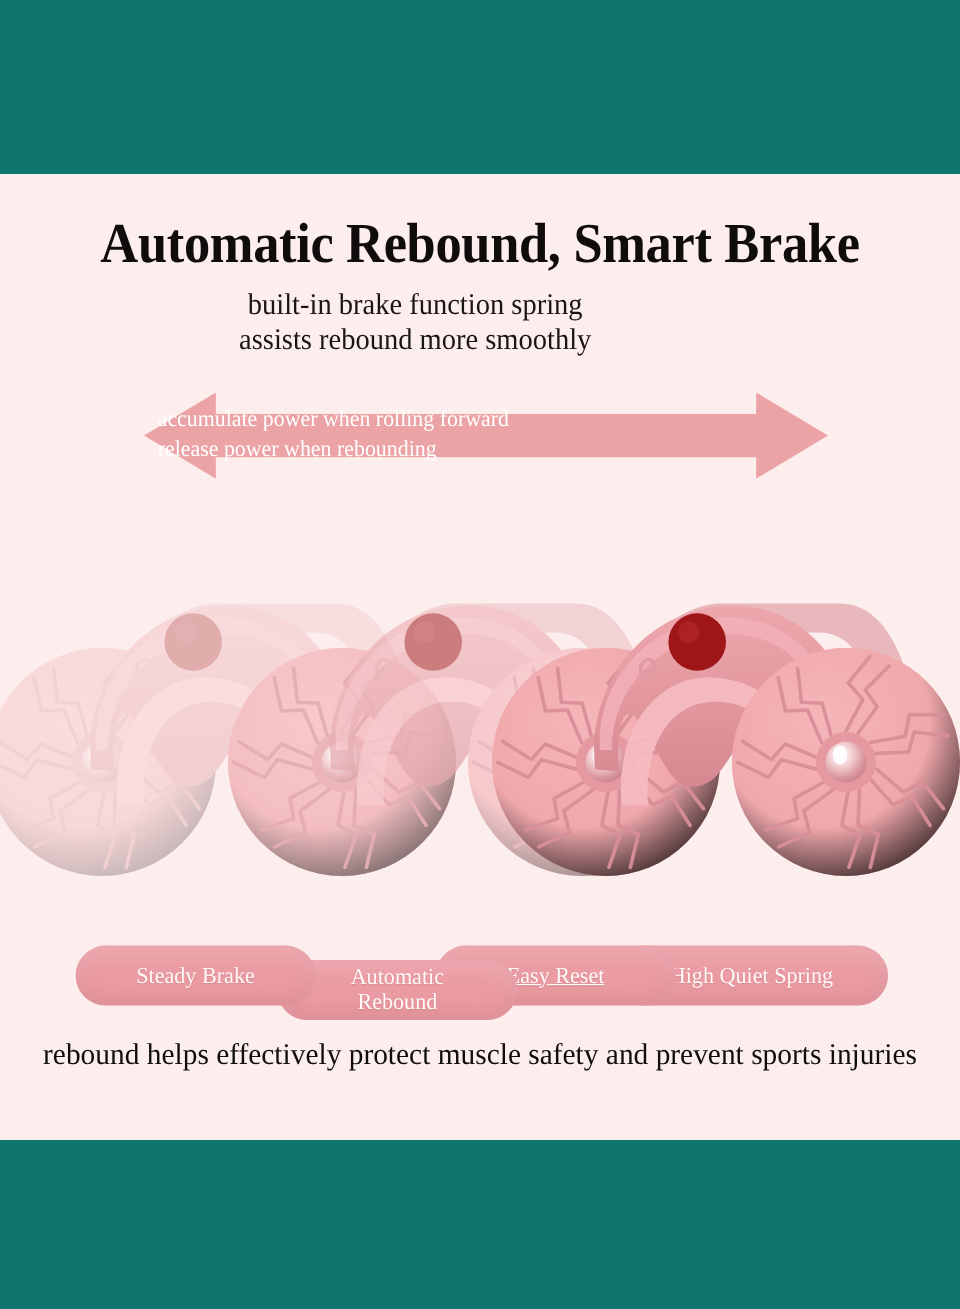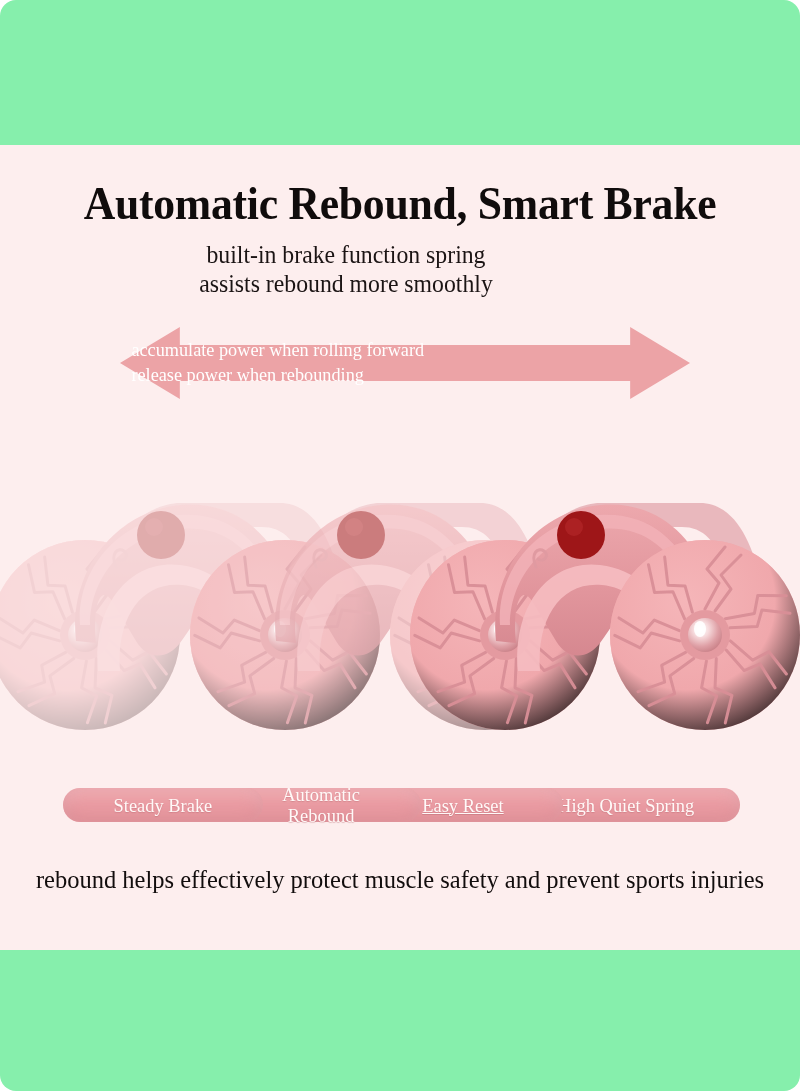--- a/index.html
+++ b/index.html
@@ -13,22 +13,21 @@
     height: 1091px;
     overflow: hidden;
     font-family: "Liberation Serif", "DejaVu Serif", serif;
   }
 
   
   .page {
     position: relative;
     width: 800px;
     height: 1091px;
-    background: #86efac;
-    border-radius: 16px;
+    background: #0f766e;
   }
 
   
   .panel {
     position: absolute;
     left: 0;
     top: 145px;
     width: 800px;
     height: 805px;
     background: #fdeeee;
@@ -124,39 +123,39 @@
   .pills {
     position: absolute;
     left: 63px;
     top: 643px;
     width: 677px;
     height: 50px;
   }
   .pill {
     position: absolute;
     top: 0;
-    height: 34px;
+    height: 50px;
     border-radius: 25px;
     background: #eb9ca3;
     display: flex;
     align-items: center;
     justify-content: center;
     text-align: center;
     color: #fff9f8;
     box-shadow: inset 0 -7px 16px rgba(190,110,118,0.30),
                 inset 0 7px 14px rgba(255,255,255,0.20);
   }
   .pill span {
     font-size: 19px;
     line-height: 21px;
     transform: scaleX(0.97);
     text-shadow: 0 1px 1px rgba(175,95,104,0.35);
   }
   .pill-1 { left: 0px;   width: 200px; z-index: 4; }
-  .pill-2 { left: 158px; width: 200px; z-index: 3; }
+  .pill-2 { left: 168px; width: 200px; z-index: 3; margin-top: 12px; }
   .pill-3 { left: 300px; width: 200px; z-index: 2; text-decoration: underline; }
   .pill-4 { left: 450px; width: 227px; z-index: 1; }
 
   
   .caption {
     position: absolute;
     left: 0;
     top: 866px;
     width: 800px;
     text-align: center;

